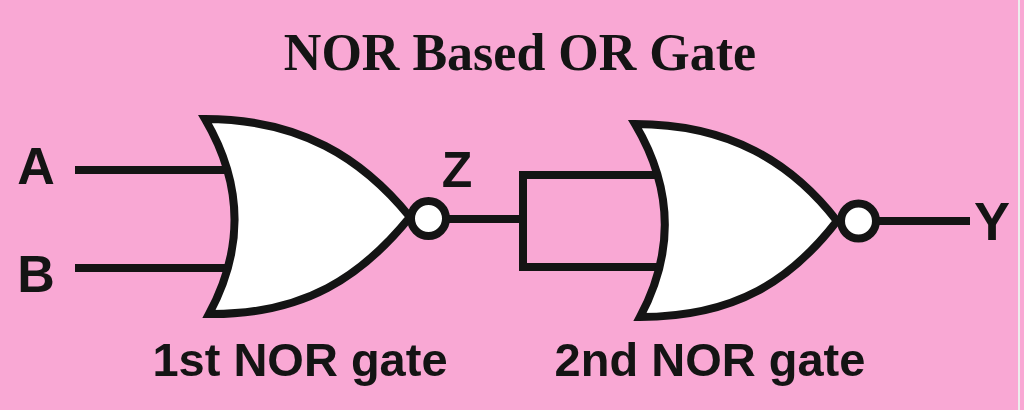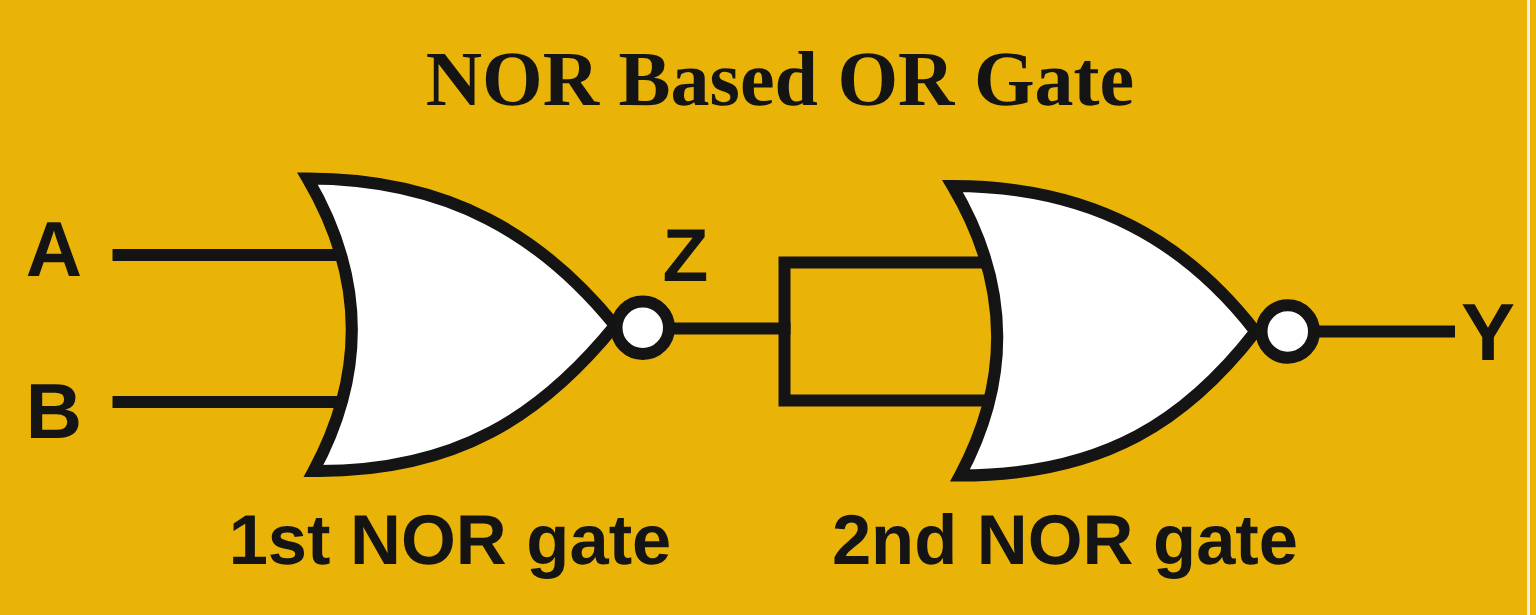--- a/index.html
+++ b/index.html
@@ -7,21 +7,21 @@
     padding: 0;
     width: 1024px;
     height: 410px;
     overflow: hidden;
     background: #ffffff;
   }
   .stage {
     position: relative;
     width: 1024px;
     height: 410px;
-    background: #eab308;
+    background: #f9a8d4;
   }
   svg { display: block; }
   .serif-title {
     font-family: "Liberation Serif", "DejaVu Serif", serif;
     font-weight: bold;
     font-size: 52px;
   }
   .pin-label {
     font-family: "Liberation Sans", "DejaVu Sans", sans-serif;
     font-weight: bold;

